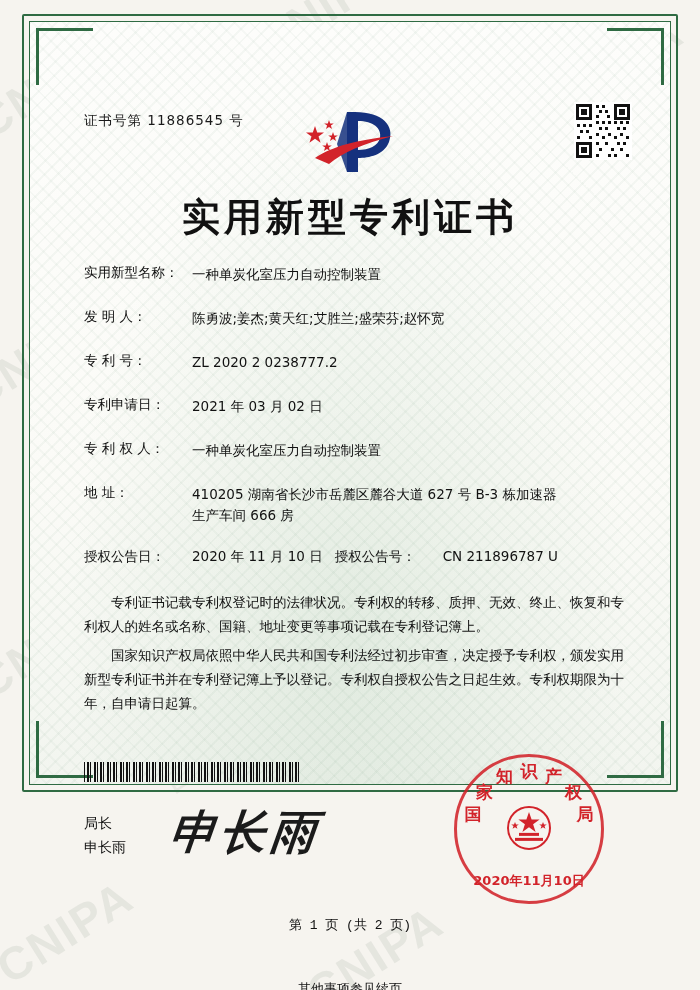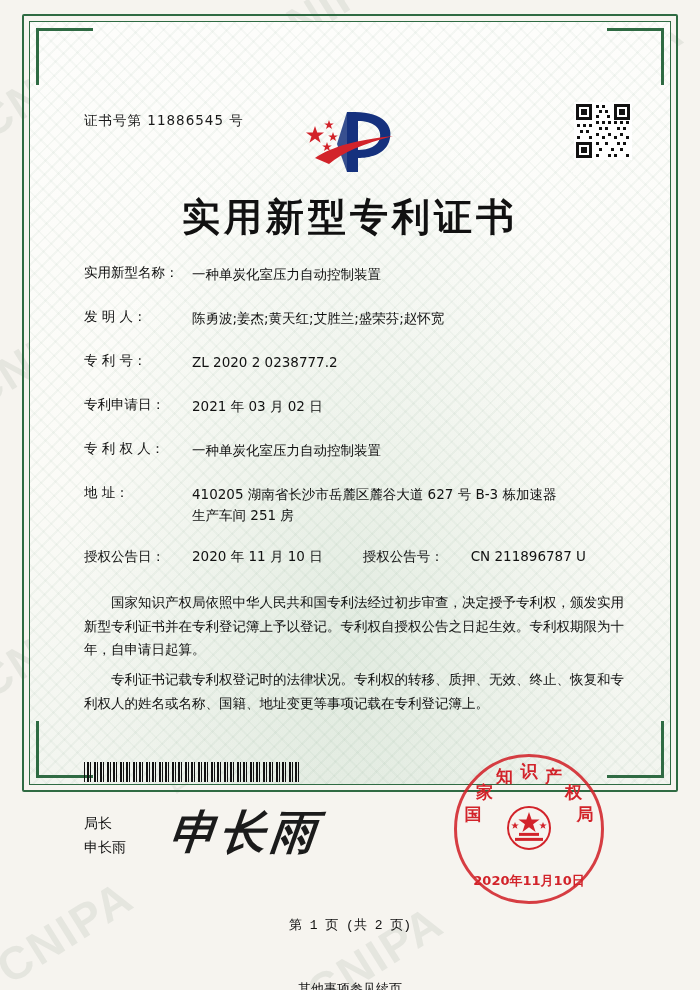--- a/index.html
+++ b/index.html
@@ -160,21 +160,21 @@
   .row .val {
     flex: 1;
     line-height: 1.55;
   }
   .row .val .line2 { display: block; }
 
   .row.inline2 { justify-content: flex-start; }
   .row .lbl2 {
     width: 108px;
     flex: 0 0 108px;
-    margin-left: 40px;
+    margin-left: 12px;
     white-space: nowrap;
   }
   .row .val2 { flex: 0 0 auto; }
 
   
   .paras {
     position: absolute;
     left: 62px;
     right: 54px;
     top: 577px;
@@ -426,34 +426,34 @@
         <div class="val">2021 年 03 月 02 日</div>
       </div>
       <div class="row">
         <div class="lbl">专 利 权 人：</div>
         <div class="val">一种单炭化室压力自动控制装置</div>
       </div>
       <div class="row">
         <div class="lbl">地 址：</div>
         <div class="val">
           <span>410205 湖南省长沙市岳麓区麓谷大道 627 号 B-3 栋加速器</span>
-          <span class="line2">生产车间 251 房</span>
+          <span class="line2">生产车间 666 房</span>
         </div>
       </div>
       <div class="row inline2">
         <div class="lbl">授权公告日：</div>
         <div class="val2">2020 年 11 月 10 日</div>
         <div class="lbl2">授权公告号：</div>
         <div class="val2">CN 211896787 U</div>
       </div>
     </div>
 
     <div class="paras">
+      <p>专利证书记载专利权登记时的法律状况。专利权的转移、质押、无效、终止、恢复和专利权人的姓名或名称、国籍、地址变更等事项记载在专利登记簿上。</p>
       <p>国家知识产权局依照中华人民共和国专利法经过初步审查，决定授予专利权，颁发实用新型专利证书并在专利登记簿上予以登记。专利权自授权公告之日起生效。专利权期限为十年，自申请日起算。</p>
-      <p>专利证书记载专利权登记时的法律状况。专利权的转移、质押、无效、终止、恢复和专利权人的姓名或名称、国籍、地址变更等事项记载在专利登记簿上。</p>
     </div>
 
     <div class="barcode"></div>
 
     <div class="sig-label">
       <div>局长</div>
       <div>申长雨</div>
     </div>
     <div class="sig-script">申长雨</div>
 

